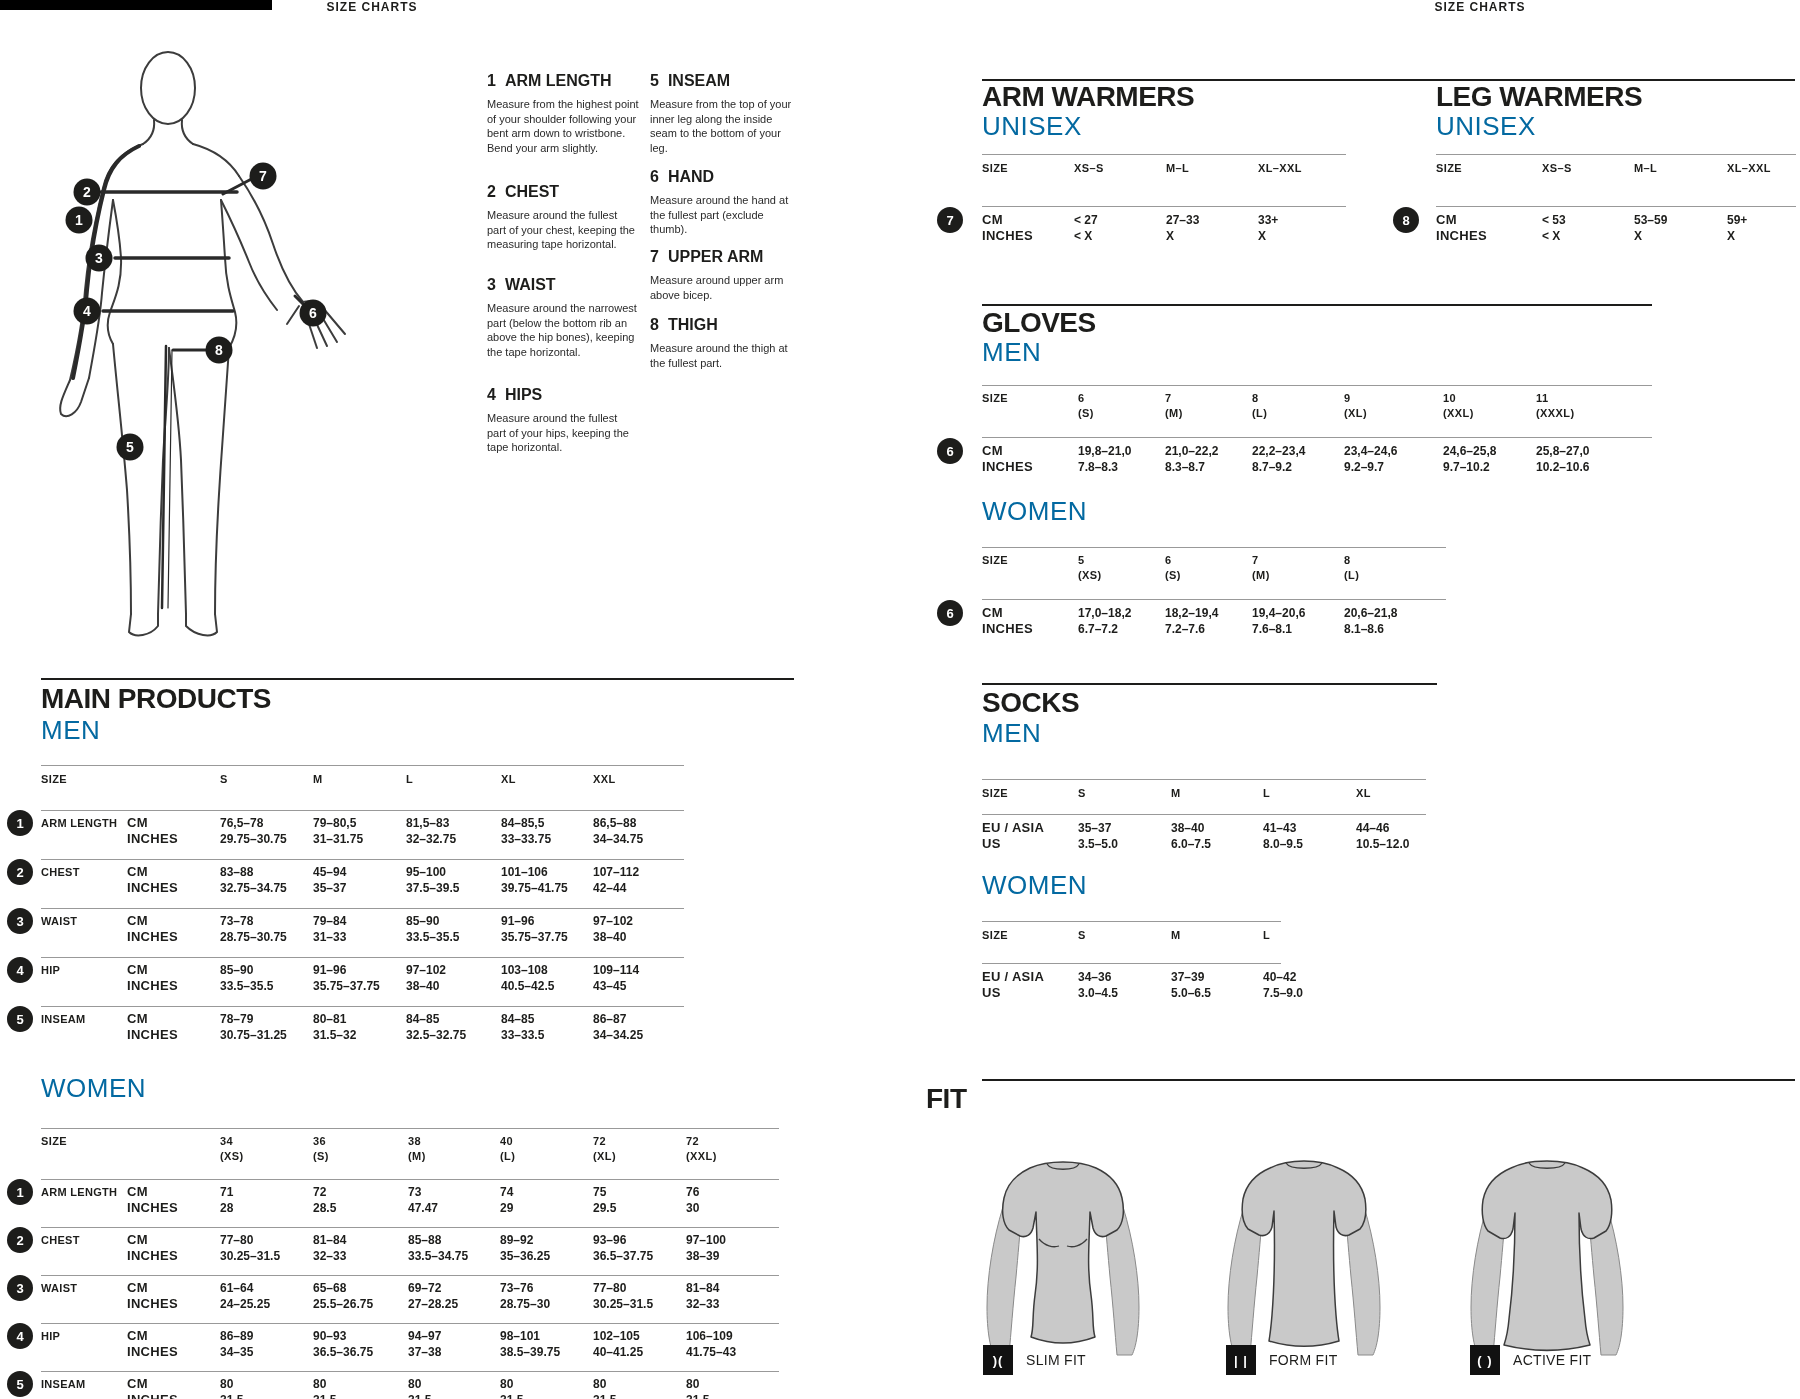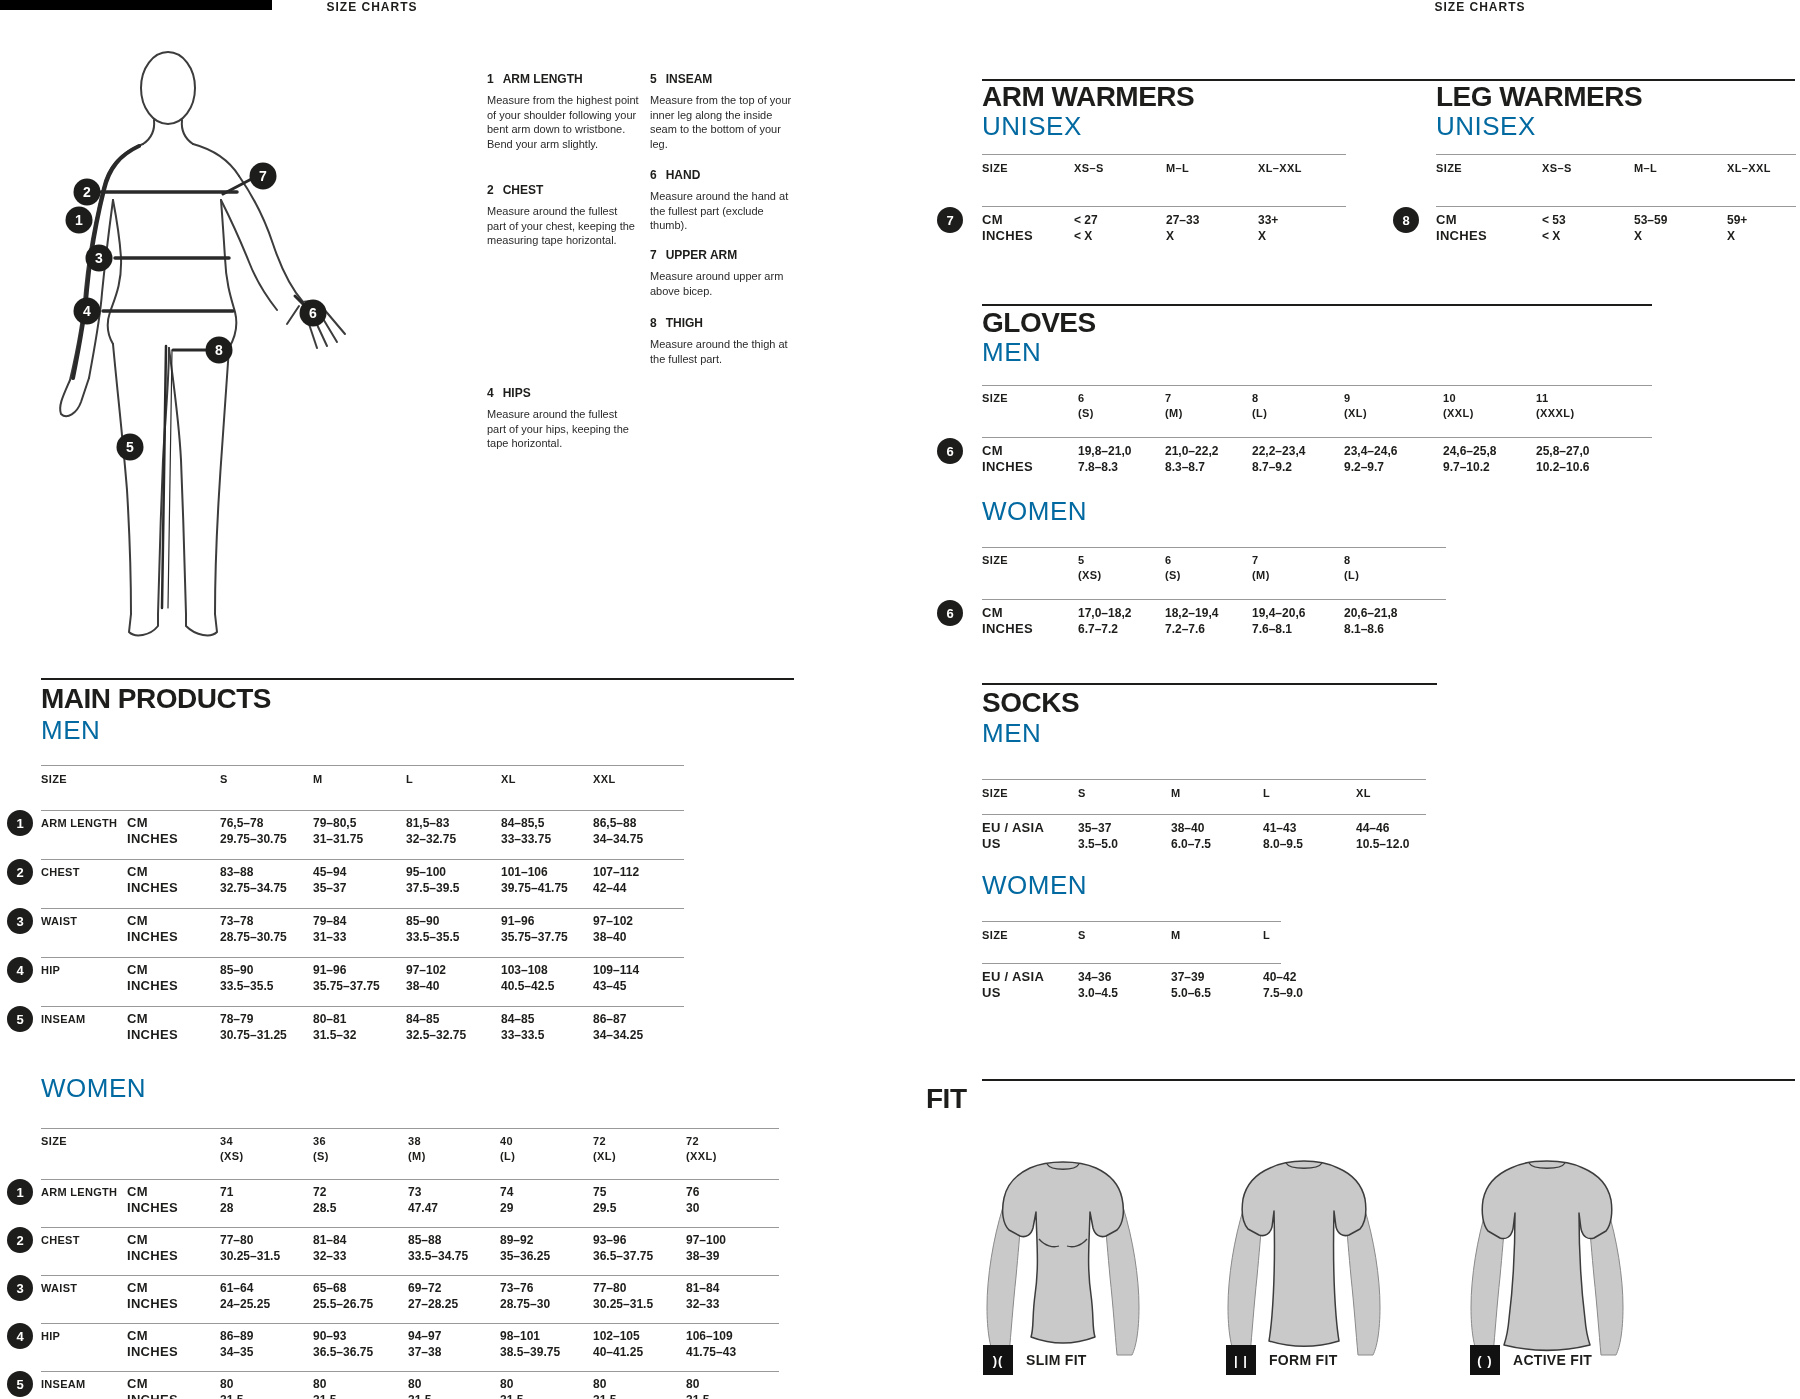--- a/index.html
+++ b/index.html
@@ -16,27 +16,27 @@
   .head{border-top:1px solid #999;border-bottom:1px solid #999}
   .hcell{font-size:11px;font-weight:bold;line-height:15px;letter-spacing:.4px}
   .group{border-bottom:1px solid #999}
   .group.last{border-bottom:none}
   .l{font-size:12px;font-weight:bold;line-height:16px;height:16px}
   .u{font-size:13px;letter-spacing:.3px}
   .rlabel{font-size:11px;font-weight:bold;line-height:16px;letter-spacing:.3px}
   .circle{position:absolute;width:26px;height:26px;border-radius:50%;background:#1d1d1b;color:#fff;
           font-size:13px;font-weight:bold;display:flex;align-items:center;justify-content:center}
   .guide-item{position:absolute}
-  .gi-title{font-size:12px;font-weight:bold;margin-bottom:7px;white-space:nowrap}
+  .gi-title{font-size:16px;font-weight:bold;margin-bottom:7px;white-space:nowrap}
   .gi-num{margin-right:9px}
   .gi-text{font-size:11px;line-height:14.5px;color:#2a2a2a}
   .fit-item{position:absolute;display:flex;align-items:center}
   .fit-icon{width:30px;height:30px;background:#111;color:#fff;font-size:13px;font-weight:bold;
             display:flex;align-items:center;justify-content:center;letter-spacing:1px}
-  .fit-label{font-size:14px;font-weight:bold;margin-left:13px;letter-spacing:.3px;white-space:nowrap}
+  .fit-label{font-size:14px;font-weight:normal;margin-left:13px;letter-spacing:.3px;white-space:nowrap}
   .edgebar{position:absolute;left:0;top:0;width:272px;height:10px;background:#000}
 </style>
 </head>
 <body>
 
 <div id="page">
 
   <div class="edgebar"></div>
   <div class="pghdr" style="left:292px">SIZE CHARTS</div>
   <div class="pghdr" style="left:1400px">SIZE CHARTS</div>
@@ -99,20 +99,24 @@
   </svg>
 
   <div class="guide-item" style="left:487px;top:72px;width:152px">
     <div class="gi-title"><span class="gi-num">1</span><span>ARM LENGTH</span></div>
     <div class="gi-text">Measure from the highest point of your shoulder following your bent arm down to wristbone. Bend your arm slightly.</div>
   </div>
   <div class="guide-item" style="left:487px;top:183px;width:152px">
     <div class="gi-title"><span class="gi-num">2</span><span>CHEST</span></div>
     <div class="gi-text">Measure around the fullest part of your chest, keeping the measuring tape horizontal.</div>
   </div>
+  <div class="guide-item" style="left:487px;top:276px;width:152px">
+    <div class="gi-title"><span class="gi-num">3</span><span>WAIST</span></div>
+    <div class="gi-text">Measure around the narrowest part (below the bottom rib an above the hip bones), keeping the tape horizontal.</div>
+  </div>
   <div class="guide-item" style="left:487px;top:386px;width:152px">
     <div class="gi-title"><span class="gi-num">4</span><span>HIPS</span></div>
     <div class="gi-text">Measure around the fullest part of your hips, keeping the tape horizontal.</div>
   </div>
   <div class="guide-item" style="left:650px;top:72px;width:148px">
     <div class="gi-title"><span class="gi-num">5</span><span>INSEAM</span></div>
     <div class="gi-text">Measure from the top of your inner leg along the inside seam to the bottom of your leg.</div>
   </div>
   <div class="guide-item" style="left:650px;top:168px;width:148px">
     <div class="gi-title"><span class="gi-num">6</span><span>HAND</span></div>

